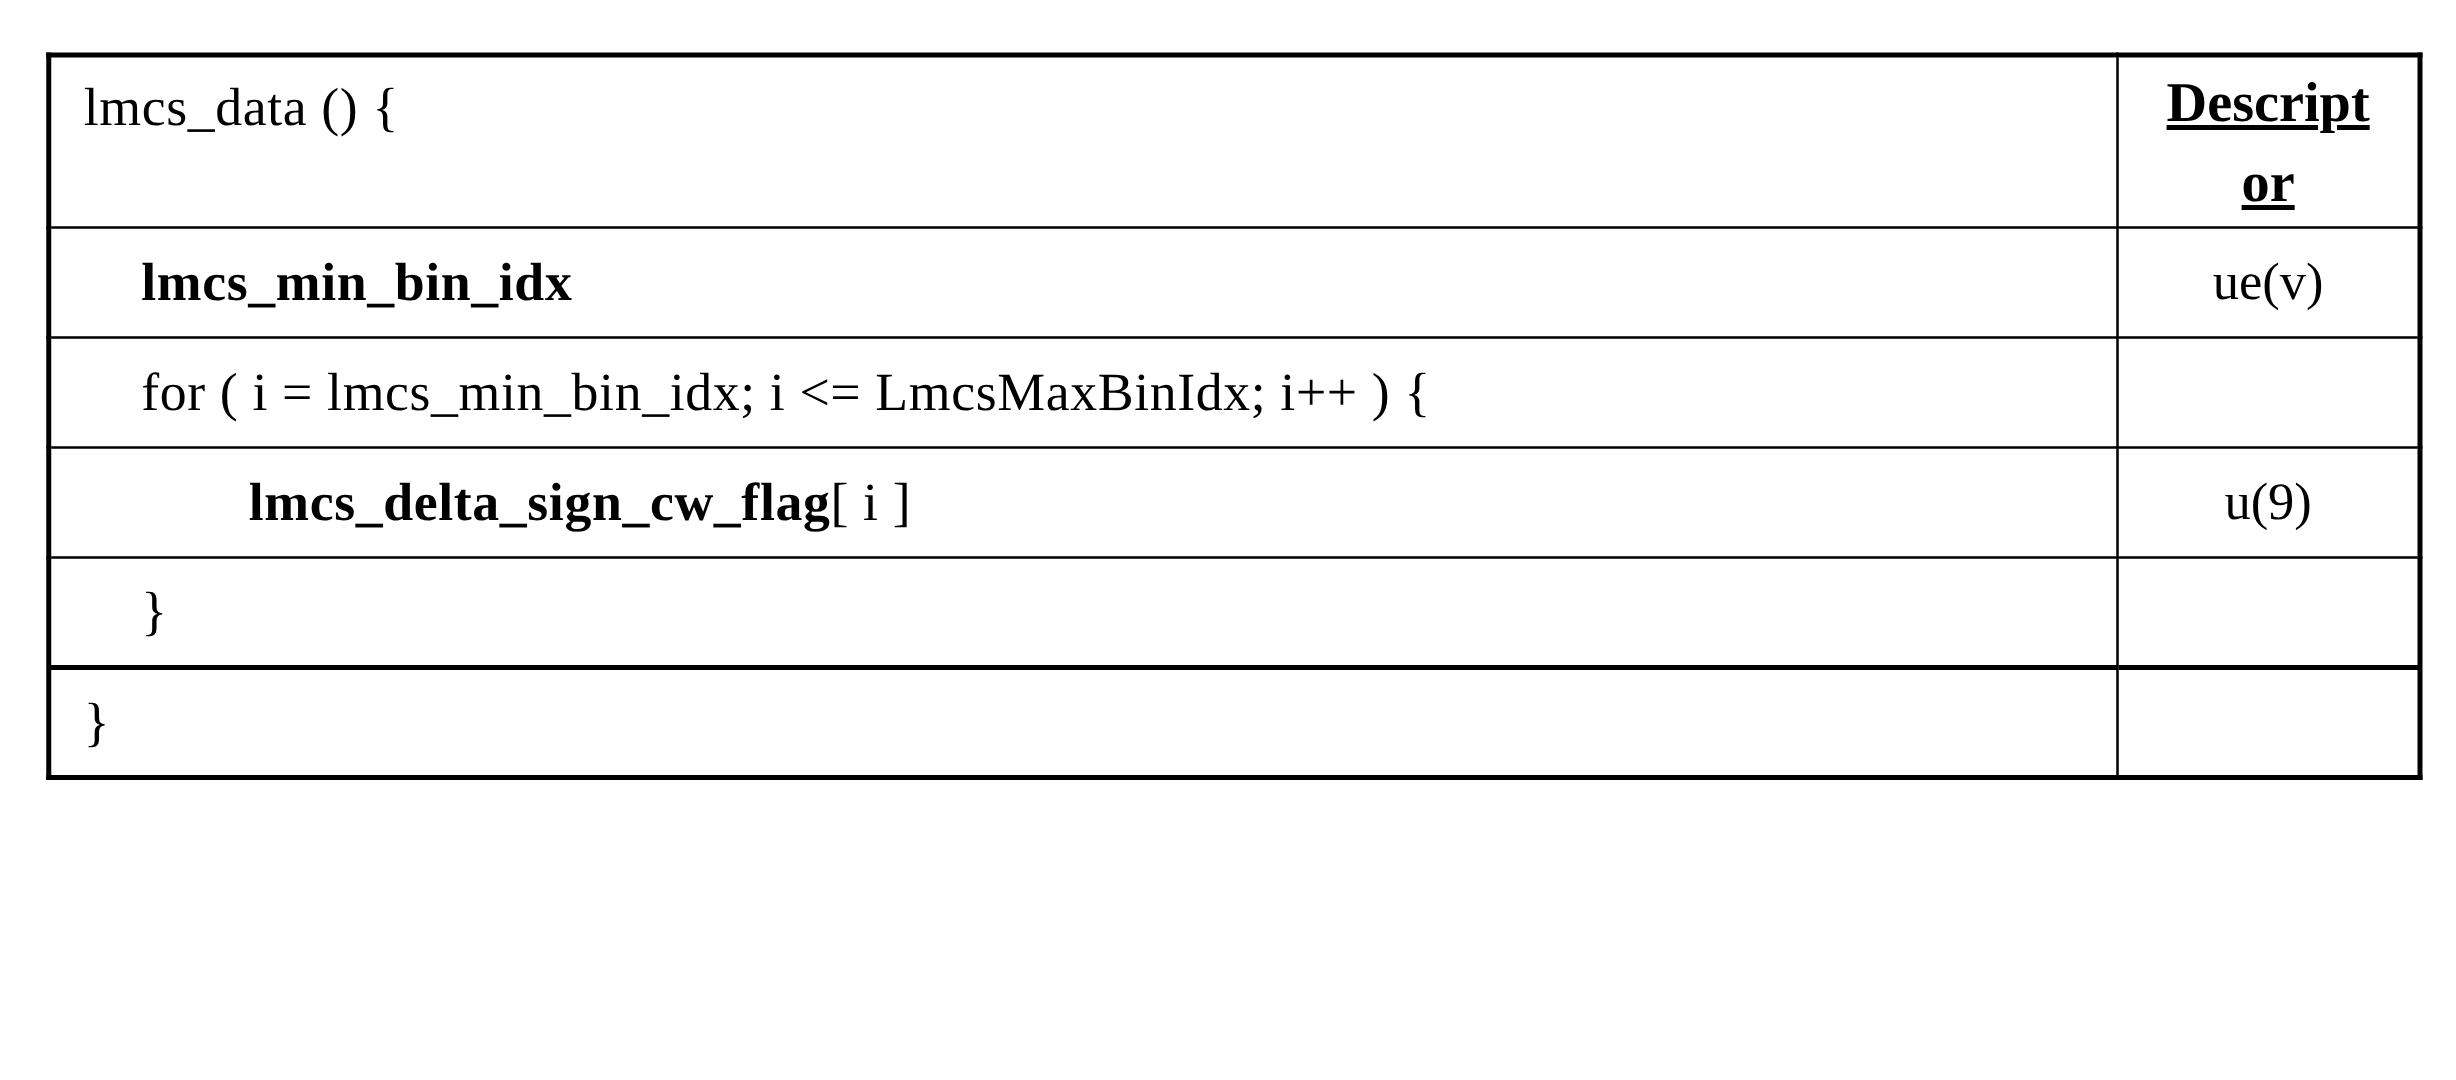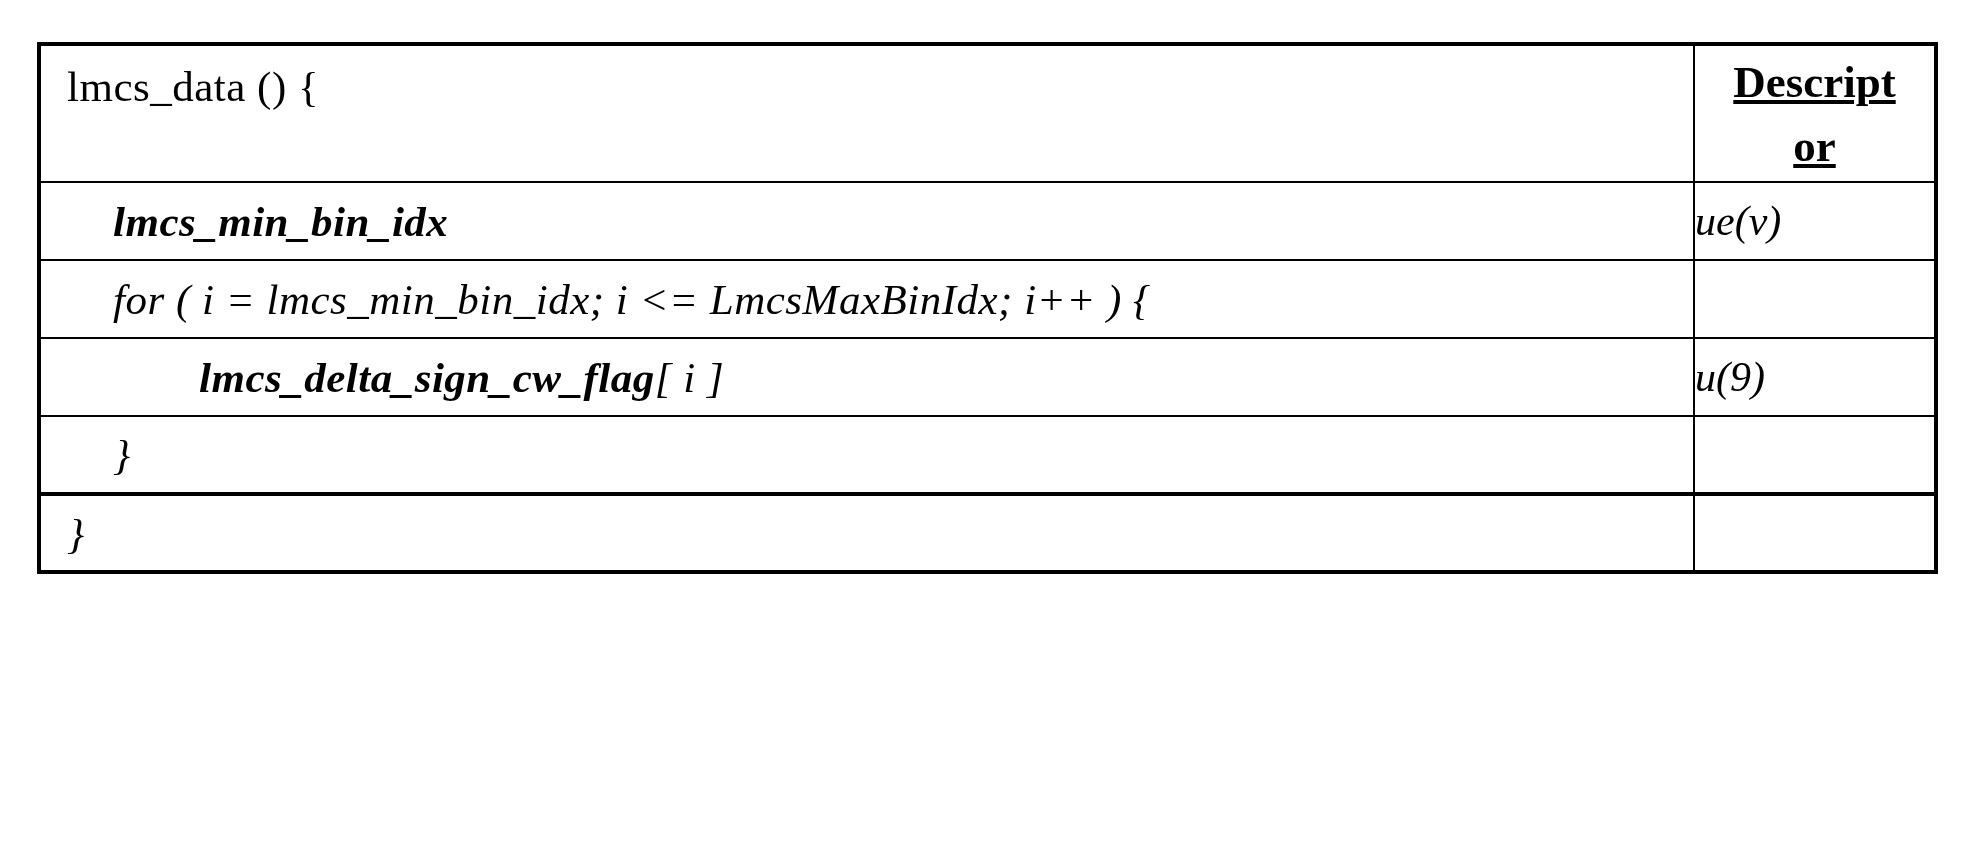--- a/index.html
+++ b/index.html
@@ -25,33 +25,33 @@
   col.c-desc   { width: 242px; }
 
   td {
     border: 2px solid #000;
     padding: 0;
     overflow: hidden;
     white-space: nowrap;
   }
 
   tr.hdr { height: 138px; }
-  tr.row { height: 78px; font-style: italic; }
+  tr.row { height: 88px; }
   tr.last td { border-top-width: 4px; }
 
   td.syntax {
     font-size: 43px;
     vertical-align: middle;
     letter-spacing: 0.5px;
   }
   tr.hdr td.syntax { vertical-align: top; padding-top: 16px; }
 
   td.desc {
     font-size: 42px;
-    text-align: left;
+    text-align: center;
     vertical-align: middle;
   }
   td.desc-hdr {
     font-weight: bold;
     font-size: 45px;
     text-align: center;
     vertical-align: middle;
     line-height: 64px;
     white-space: normal;
     text-decoration: underline;

